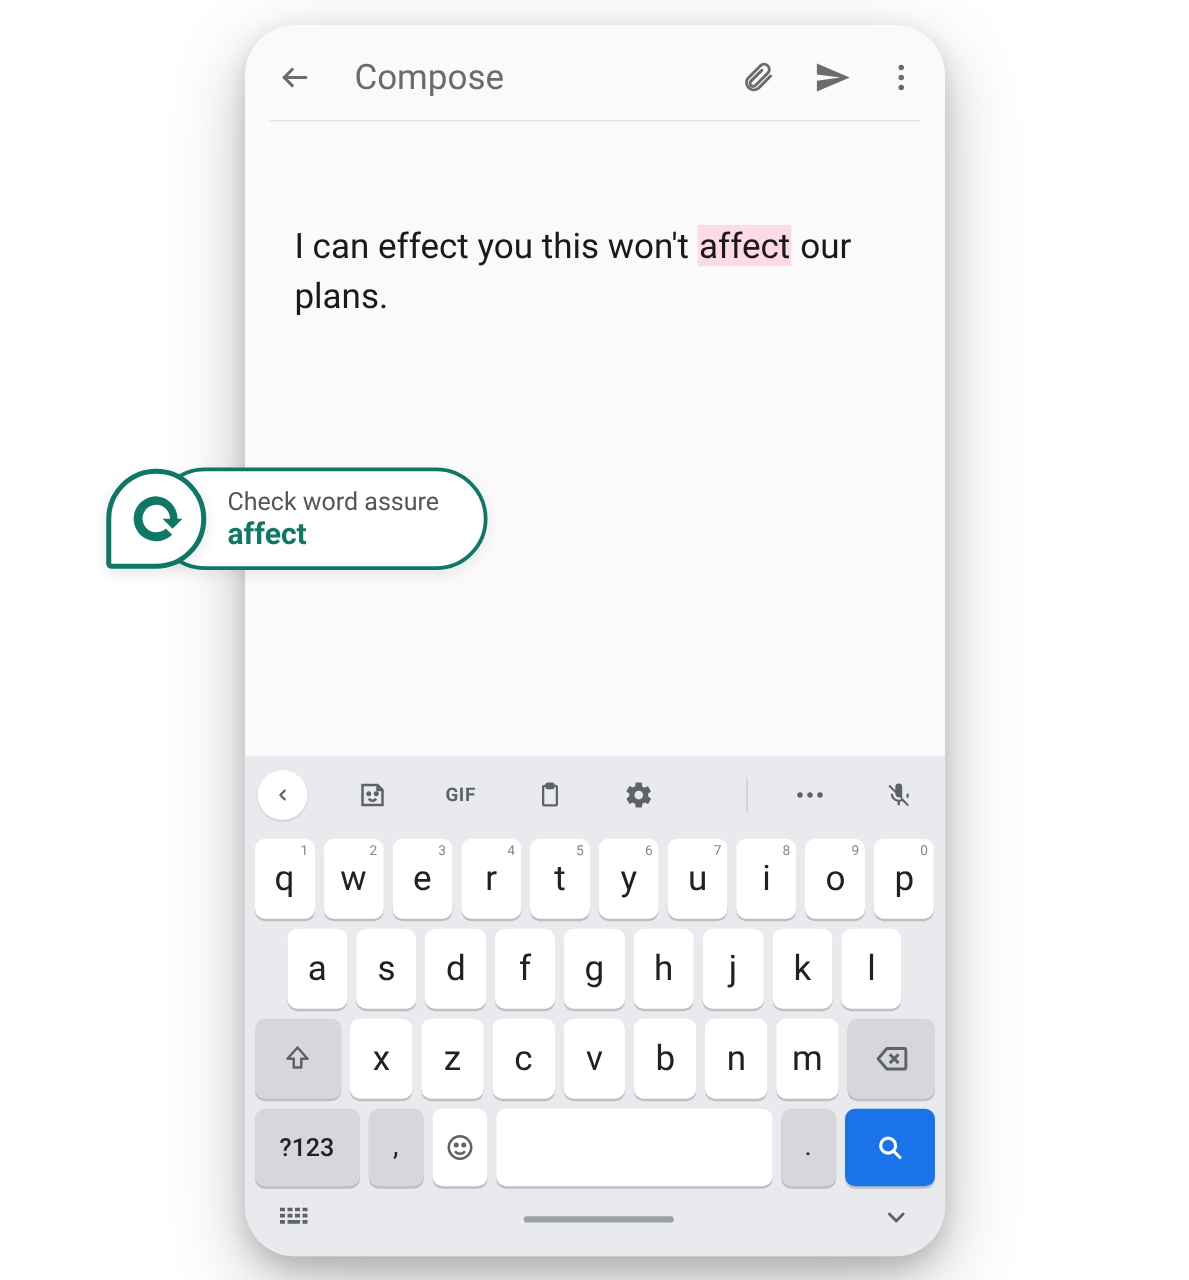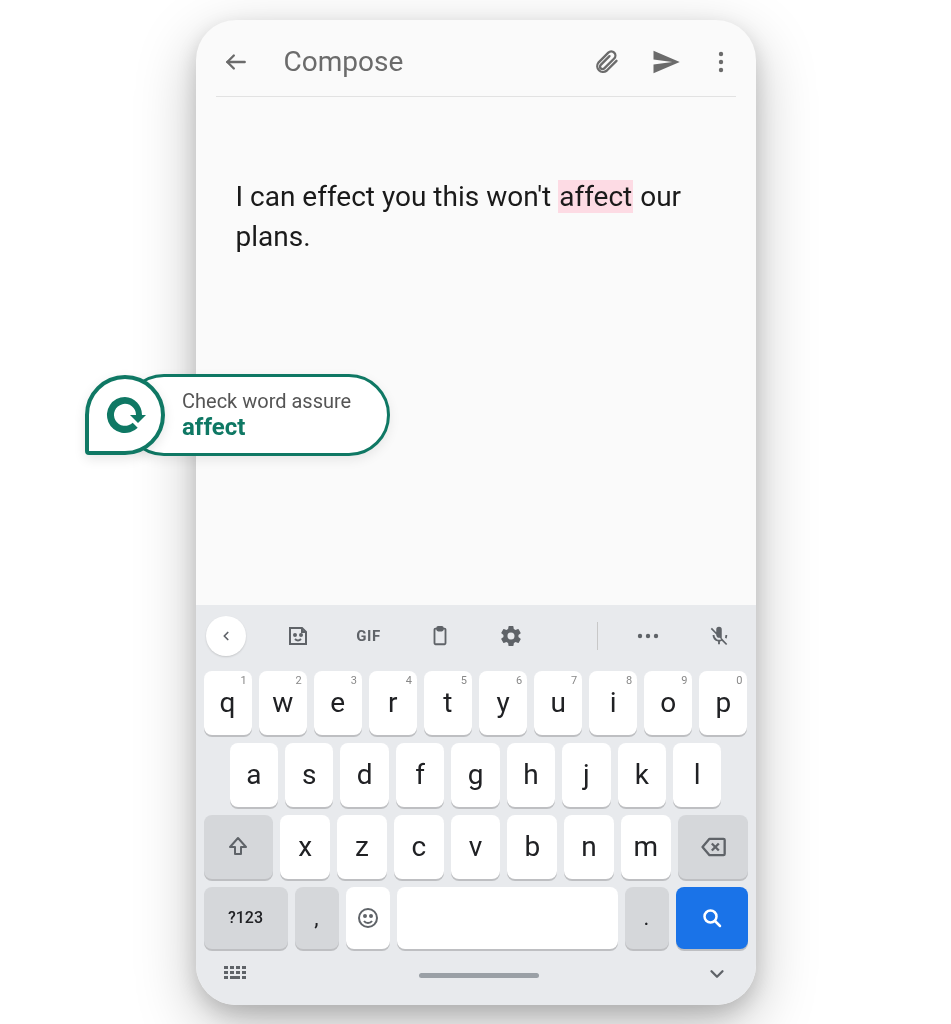--- a/index.html
+++ b/index.html
@@ -179,21 +179,21 @@
     flex: 1.4;
     background: #d5d7da;
   }
   .row4 .key, .row4 .key-wide, .row4 .spacebar, .row4 .key-action {
     height: 62px;
   }
   .key-123 {
     max-width: 84px;
     flex: 1.6;
     background: #d5d7da;
-    font-size: 16px;
+    font-size: 20px;
     font-weight: 500;
   }
   .key-sm {
     max-width: 44px;
     flex: 0.85;
     background: #d5d7da;
     font-size: 22px;
   }
   .key-emoji {
     max-width: 44px;

